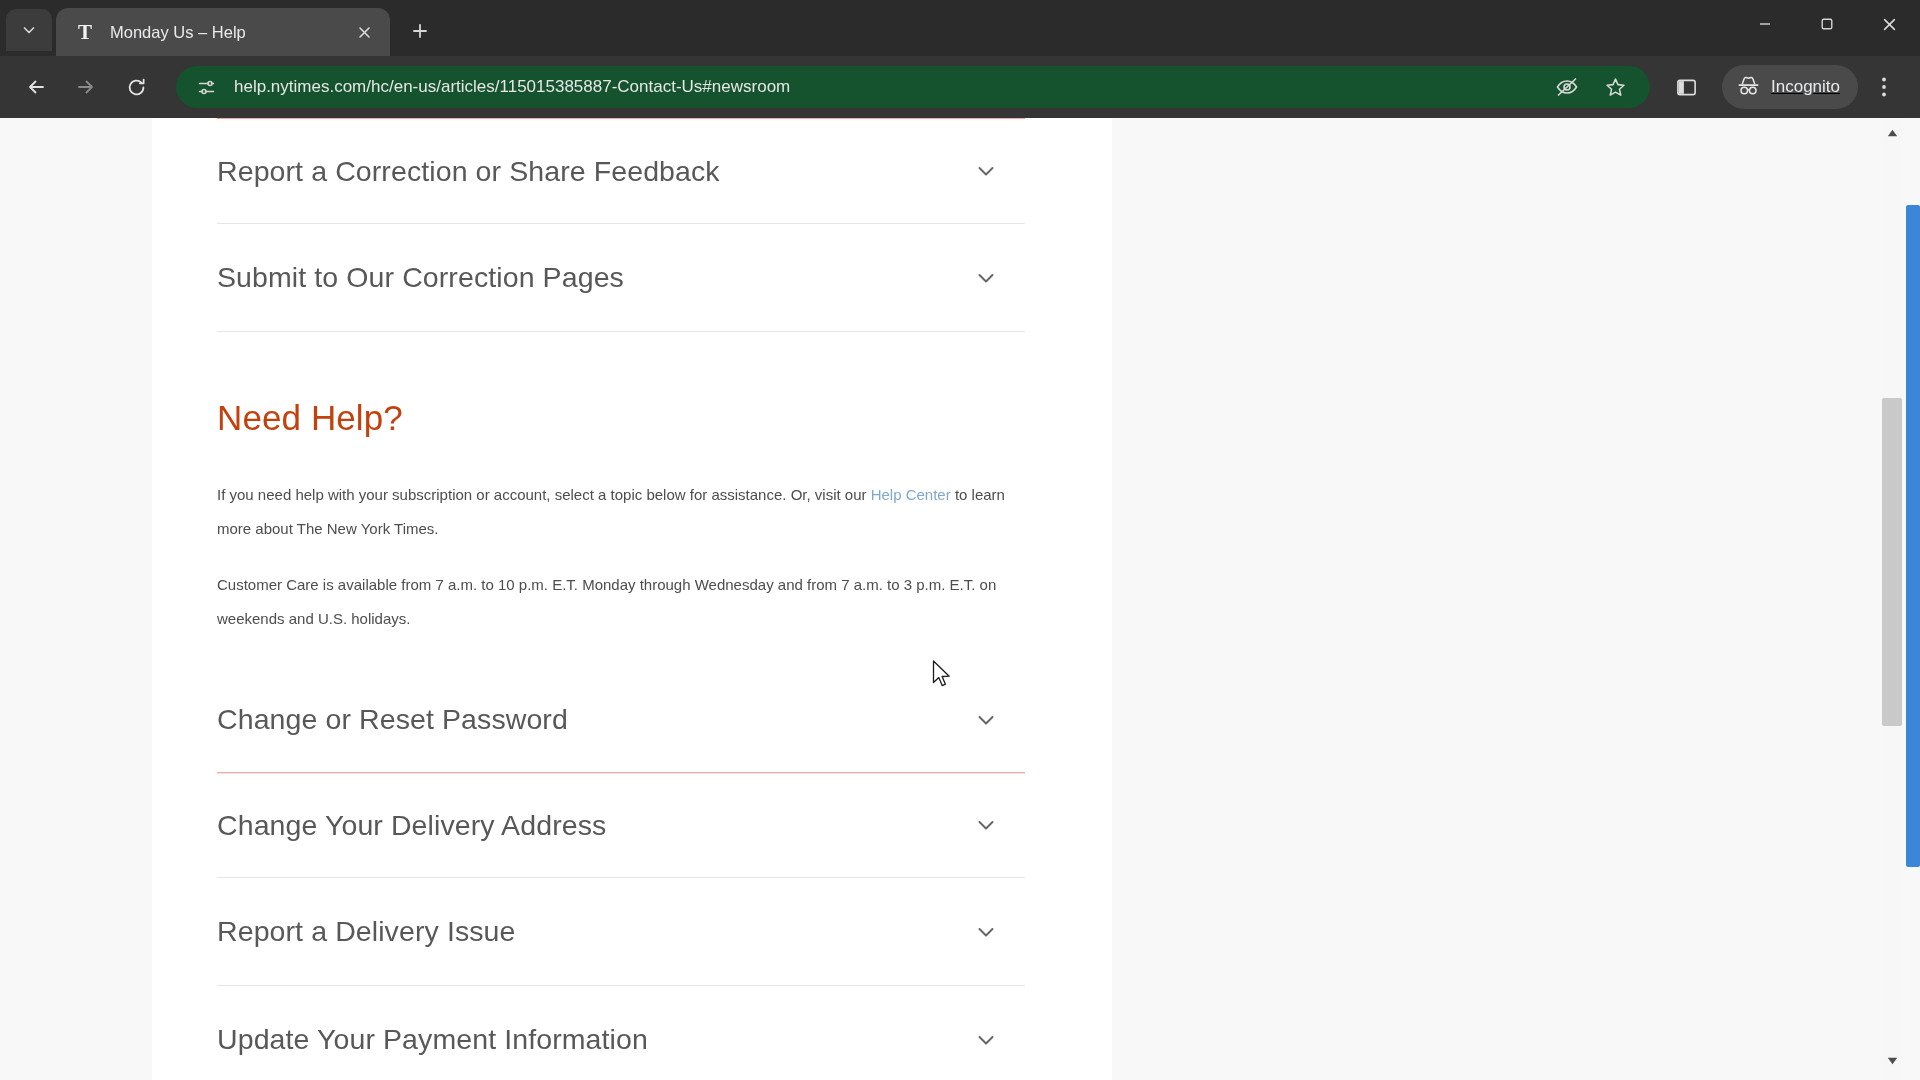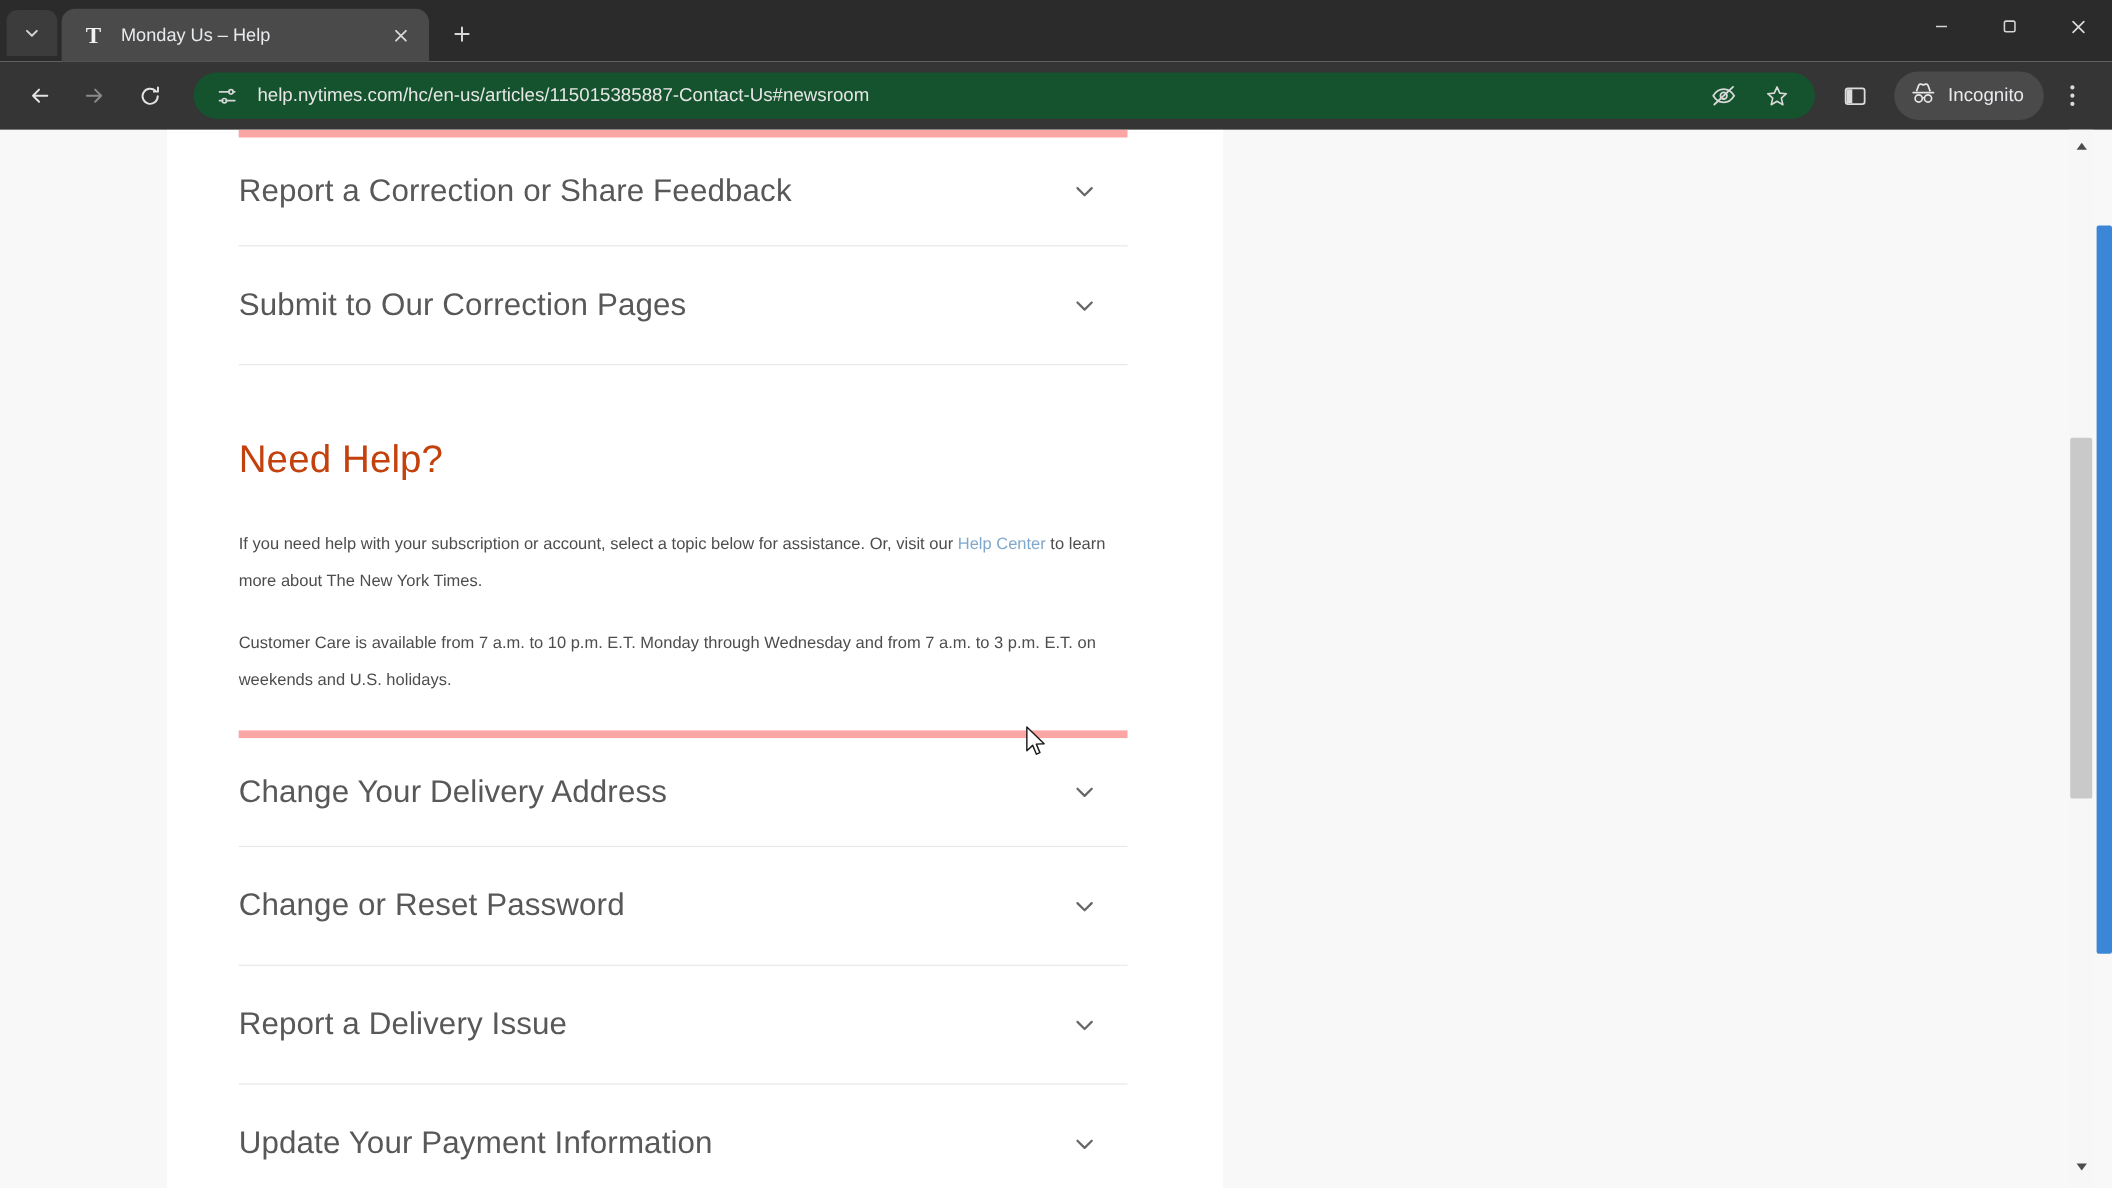--- a/index.html
+++ b/index.html
@@ -131,20 +131,21 @@
 
   .incognito-pill {
     height: 44px;
     background: #4a4a4a;
     border-radius: 22px;
     display: flex; align-items: center;
     gap: 10px;
     padding: 0 18px 0 14px;
     margin-left: 10px;
     flex: 0 0 auto;
+    text-decoration: underline;
   }
   .incognito-label { color: #e8eaed; font-size: 17px; white-space: nowrap; }
 
   
   .viewport {
     position: absolute;
     left: 0; top: 118px;
     width: 1920px; height: 962px;
     background: #f9f8f8;
     overflow: hidden;
@@ -163,21 +164,21 @@
   }
 
   .acc-item {
     border-bottom: 1px solid #e6e6e6;
     display: flex;
     align-items: center;
     justify-content: space-between;
     height: 108px;
     padding-right: 26px;
   }
-  .acc-item.first { border-top: 7px solid #fca5a5; height: 106px; margin-top: -2px;}
+  .acc-item.first { border-top: 1px solid #fca5a5; height: 106px; margin-top: -2px;}
   .acc-title {
     font-size: 28.5px;
     font-weight: 400;
     color: #585858;
     letter-spacing: 0.1px;
   }
   .chev {
     width: 26px; height: 26px;
     flex: 0 0 auto;
     display: flex; align-items: center; justify-content: center;
@@ -388,31 +389,31 @@
         <div class="section-gap"></div>
 
         <h2 class="section-title">Need Help?</h2>
 
         <p class="para">
           <span>If you need help with your subscription or account, select a topic below for assistance. Or, visit our </span><a href="#">Help Center</a><span> to learn more about The New York Times.</span>
         </p>
 
         <p class="para" style="margin-bottom:30px;">Customer Care is available from 7 a.m. to 10 p.m. E.T. Monday through Wednesday and from 7 a.m. to 3 p.m. E.T. on weekends and U.S. holidays.</p>
 
+        <div class="acc-item">
+          <span class="acc-title">Change or Reset Password</span>
+          <span class="chev">
+            <svg width="24" height="24" viewBox="0 0 24 24" fill="none">
+              <path d="M5.5 9 L12 15.5 L18.5 9" stroke="#666666" stroke-width="2" stroke-linecap="round" stroke-linejoin="round"></path>
+            </svg>
+          </span>
+        </div>
+
         <div class="acc-item first">
           <span class="acc-title">Change Your Delivery Address</span>
-          <span class="chev">
-            <svg width="24" height="24" viewBox="0 0 24 24" fill="none">
-              <path d="M5.5 9 L12 15.5 L18.5 9" stroke="#666666" stroke-width="2" stroke-linecap="round" stroke-linejoin="round"></path>
-            </svg>
-          </span>
-        </div>
-
-        <div class="acc-item">
-          <span class="acc-title">Change or Reset Password</span>
           <span class="chev">
             <svg width="24" height="24" viewBox="0 0 24 24" fill="none">
               <path d="M5.5 9 L12 15.5 L18.5 9" stroke="#666666" stroke-width="2" stroke-linecap="round" stroke-linejoin="round"></path>
             </svg>
           </span>
         </div>
 
         <div class="acc-item">
           <span class="acc-title">Report a Delivery Issue</span>
           <span class="chev">

